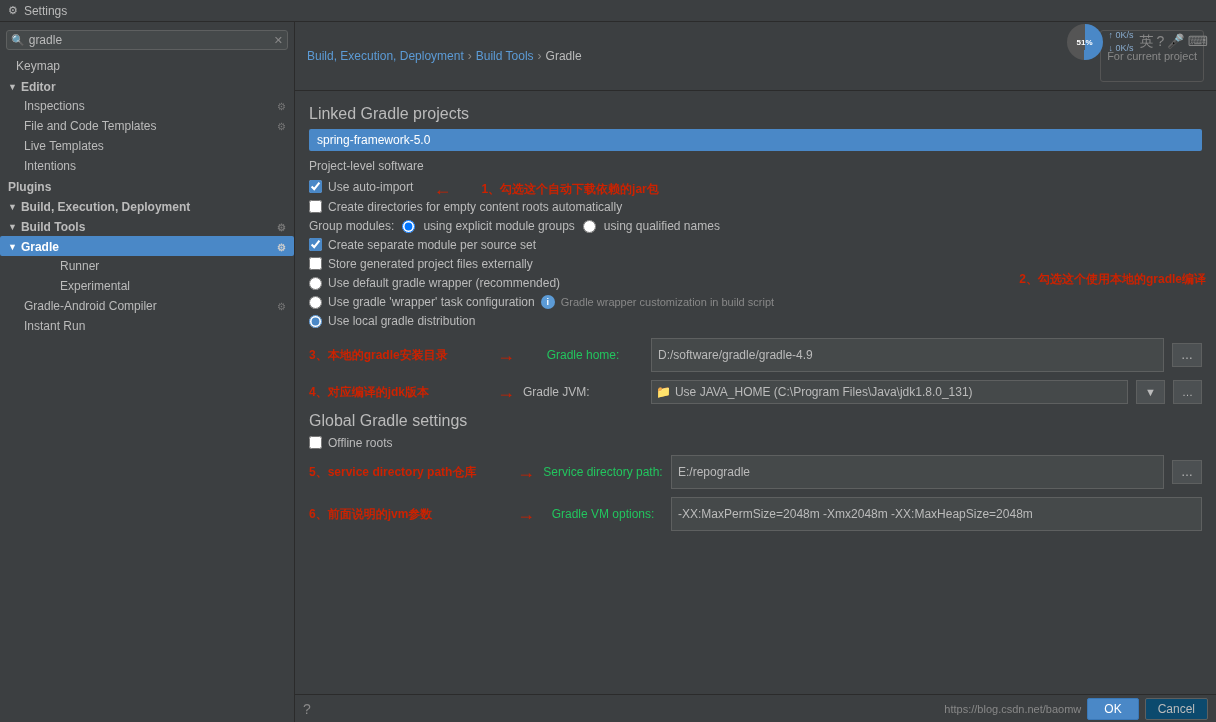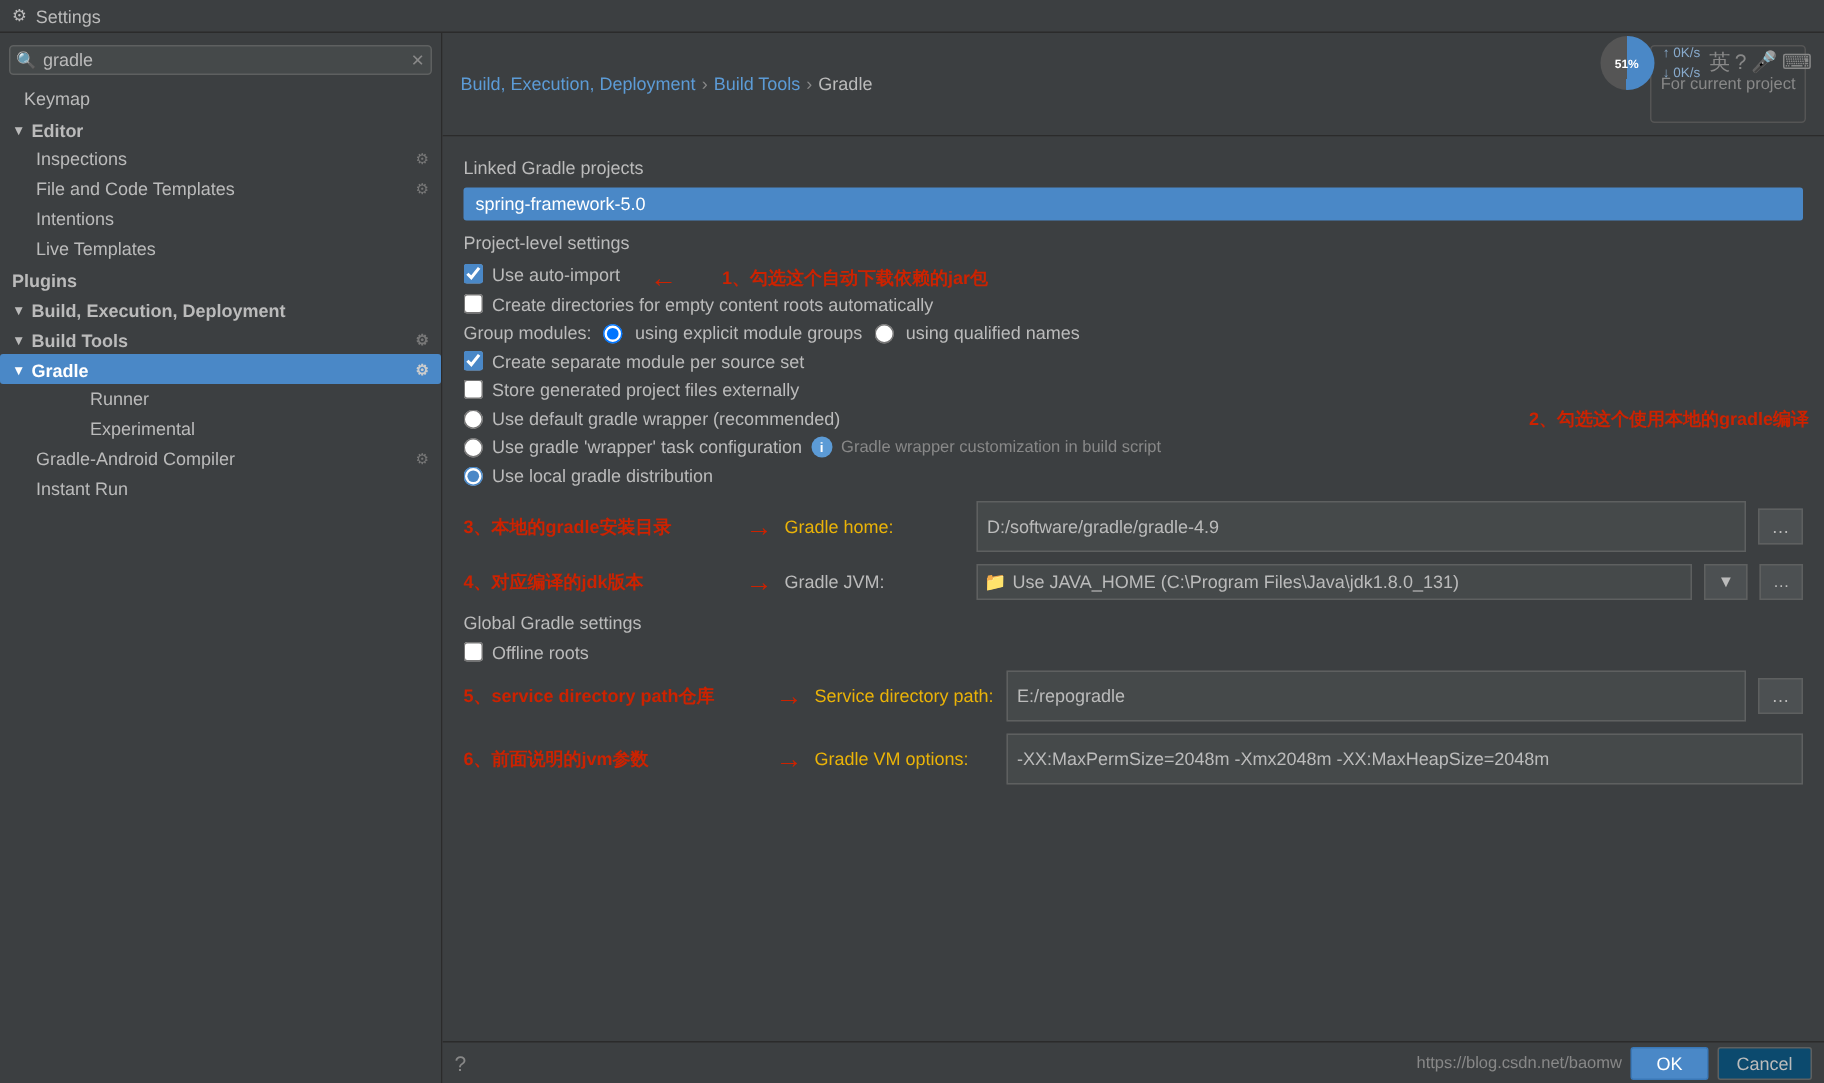--- a/index.html
+++ b/index.html
@@ -100,21 +100,21 @@
     .for-current { margin-left: auto; color: #888; font-size: 11px; border: 1px solid #555; padding: 19px 6px; border-radius: 3px; }
 
     .content-body {
       flex: 1;
       padding: 10px 14px;
       overflow-y: auto;
       background: #3c3f41;
     }
 
     .section-label {
-      font-size: 12px;
+      font-size: 16px;
       color: #bbbbbb;
       margin-bottom: 6px;
       margin-top: 4px;
     }
 
     .linked-project-item {
       background: #4a88c7;
       color: #ffffff;
       padding: 4px 8px;
       font-size: 12px;
@@ -170,21 +170,22 @@
     .field-row {
       display: flex;
       align-items: center;
       margin-bottom: 8px;
       gap: 8px;
       font-size: 12px;
       color: #bbbbbb;
     }
     .field-label {
       min-width: 120px;
-      color: #eab308;
+      color: #22c55e;
+      text-align: center;
     }
     .field-input {
       flex: 1;
       background: #45494a;
       border: 1px solid #5e6060;
       color: #bbbbbb;
       padding: 16px 6px;
       font-size: 12px;
       height: 24px;
       outline: none;
@@ -318,24 +319,24 @@
     </div>
     <div class="sidebar-item indent1">
       <span>Inspections</span>
       <span class="config-icon">⚙</span>
     </div>
     <div class="sidebar-item indent1">
       <span>File and Code Templates</span>
       <span class="config-icon">⚙</span>
     </div>
     <div class="sidebar-item indent1">
+      <span>Live Templates</span>
+    </div>
+    <div class="sidebar-item indent1">
       <span>Intentions</span>
-    </div>
-    <div class="sidebar-item indent1">
-      <span>Live Templates</span>
     </div>
 
     <div class="section-header">
       <span style="font-weight:bold;">Plugins</span>
     </div>
 
     <div class="section-header">
       <span class="triangle">▼</span>
       <span>Build, Execution, Deployment</span>
     </div>
@@ -374,21 +375,21 @@
       <span class="current">Gradle</span>
       <span class="for-current">For current project</span>
     </div>
 
     <div class="content-body" style="position:relative;">
 
       <div class="section-label">Linked Gradle projects</div>
       <div class="linked-project-item">spring-framework-5.0</div>
 
       <div class="settings-section">
-        <div class="settings-section-title">Project-level settings</div>
+        <div class="settings-section-title">Project-level software</div>
 
         <div style="display:flex;align-items:center;position:relative;">
           <div class="checkbox-row">
             <input type="checkbox" checked="" style="">
             <span>Use auto-import</span>
           </div>
 
           <span style="margin-left:20px;color:#cc2200;font-size:18px;">←</span>
           <span style="color:#cc2200;font-size:12px;font-weight:bold;margin-left:30px;">1、勾选这个自动下载依赖的jar包</span>
         </div>

